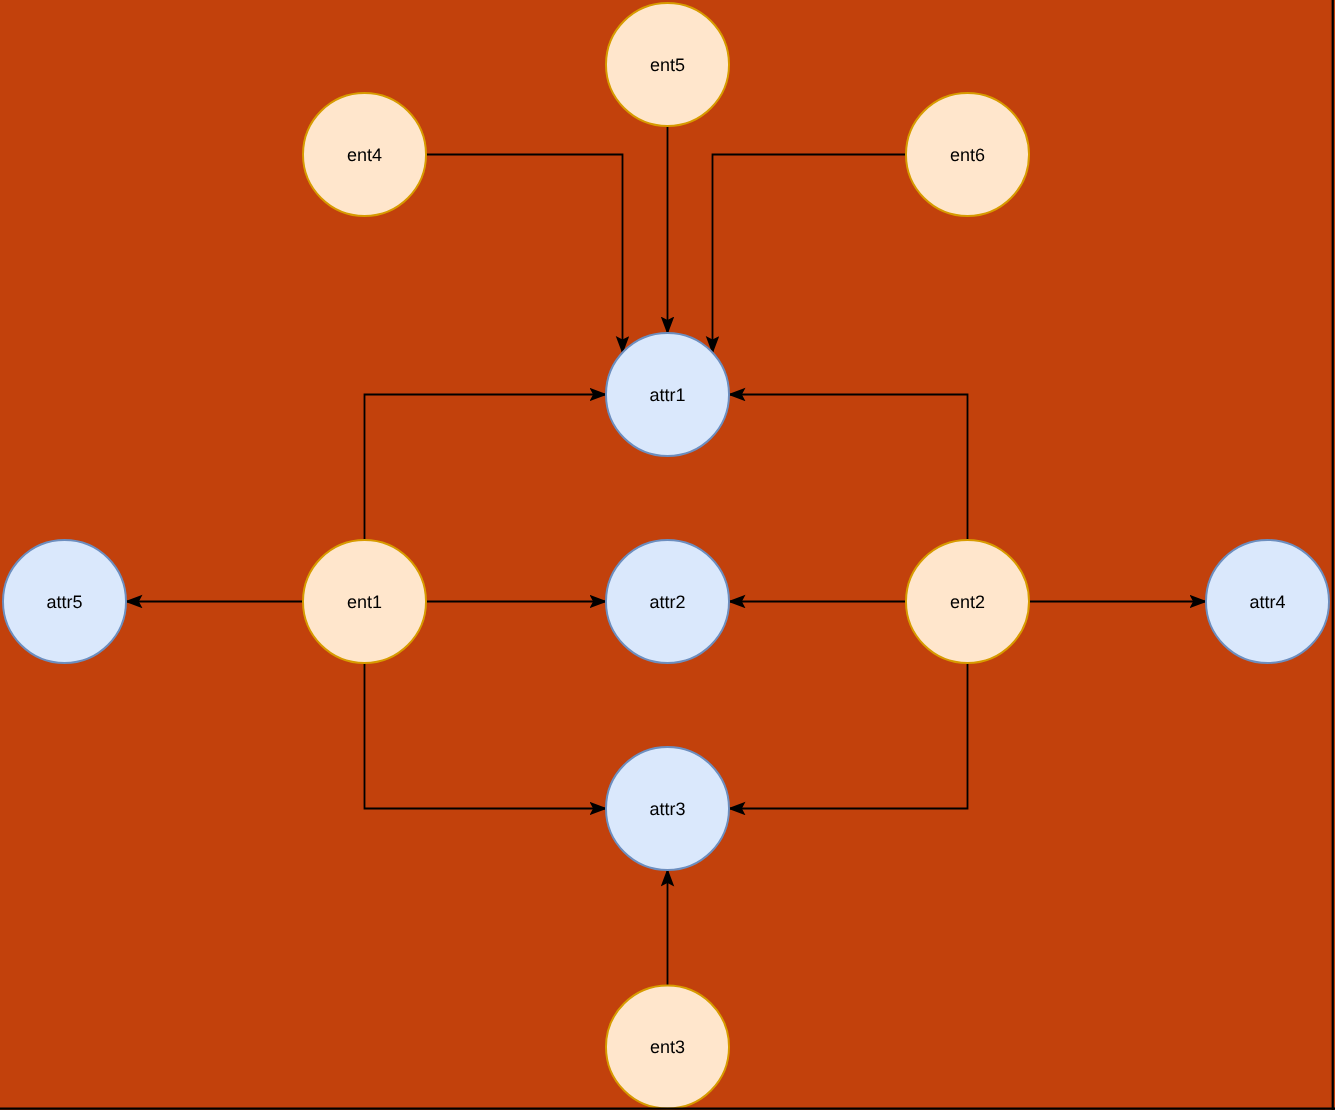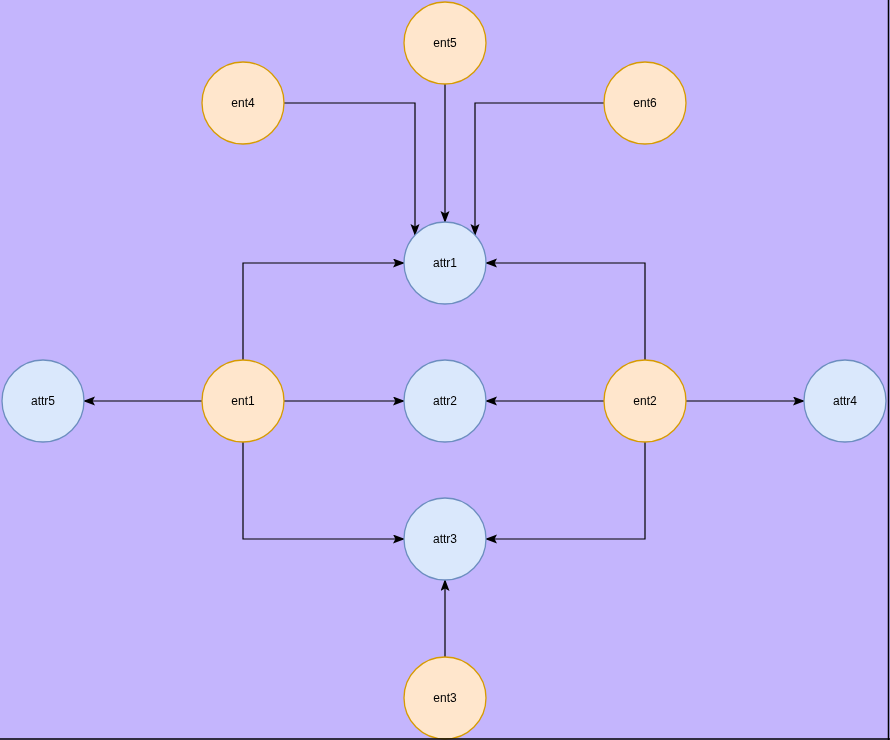--- a/index.html
+++ b/index.html
@@ -5,21 +5,21 @@
   html, body {
     margin: 0;
     padding: 0;
     background: #ffffff;
     font-family: "Liberation Sans", sans-serif;
   }
   .stage {
     position: relative;
     width: 890px;
     height: 740px;
-    background: #c4b5fd;
+    background: #c2410c;
     overflow: hidden;
   }
   svg { display: block; }
   .node-label {
     font-family: "Liberation Sans", sans-serif;
     font-size: 12px;
     fill: #000000;
     text-anchor: middle;
     user-select: none;
   }

